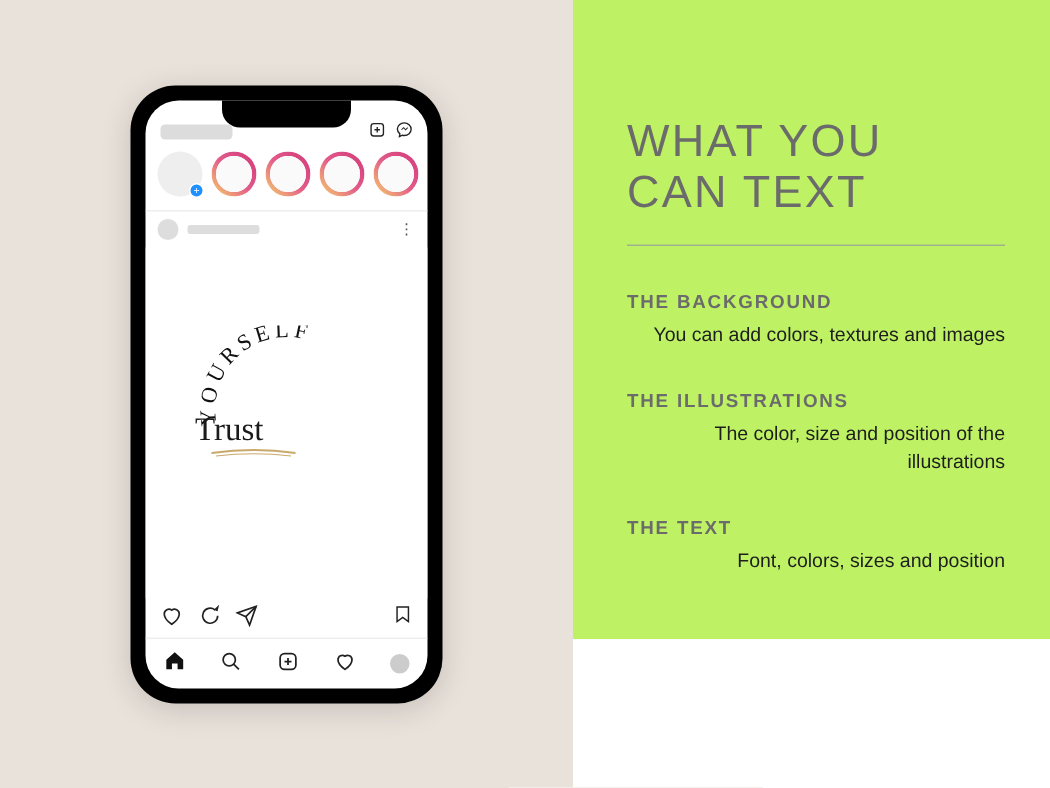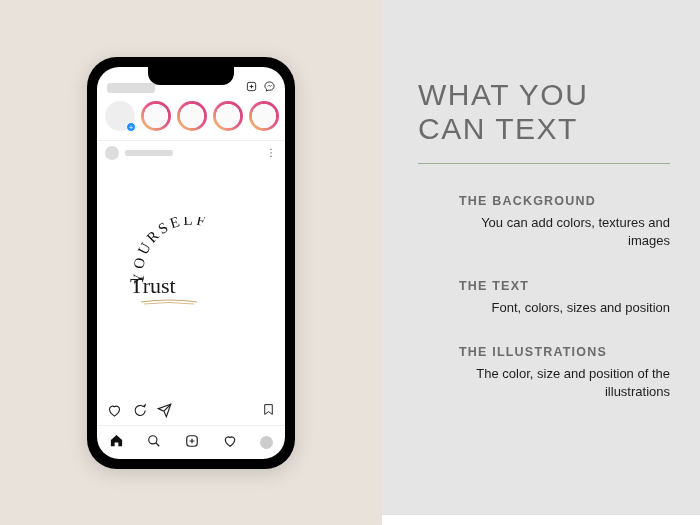--- a/index.html
+++ b/index.html
@@ -14,22 +14,22 @@
     width: 382px;
     height: 525px;
     background: #e9e2db;
     display: flex;
     align-items: center;
     justify-content: center;
     position: relative;
   }
   .right-panel {
     width: 318px;
-    height: 515px;
-    background: #e5e5e5;
+    height: 426px;
+    background: #bef264;
     padding: 78px 30px 30px 36px;
   }
   .phone {
     width: 208px;
     height: 412px;
     background: #000;
     border-radius: 30px;
     padding: 10px;
     position: relative;
     box-shadow: 0 4px 20px rgba(0,0,0,0.15);
@@ -135,21 +135,21 @@
     letter-spacing: 1.5px;
     color: #6b6b6b;
     line-height: 1.12;
     margin-bottom: 18px;
   }
   .hr {
     border: none;
     border-top: 1px solid #9fb290;
     margin-bottom: 30px;
   }
-  .section { margin-bottom: 28px; margin-left: 41px; }
+  .section { margin-bottom: 28px; }
   .sect-title {
     font-size: 12.5px;
     font-weight: 700;
     letter-spacing: 1.2px;
     color: #6b6b6b;
     margin-bottom: 6px;
   }
   .sect-body {
     font-size: 13px;
     color: #1e1e1e;
@@ -278,21 +278,21 @@
     <span>CAN TEXT</span>
   </h1>
   <hr class="hr">
 
   <div class="section">
     <div class="sect-title">THE BACKGROUND</div>
     <div class="sect-body">You can add colors, textures and images</div>
   </div>
 
   <div class="section">
+    <div class="sect-title">THE ILLUSTRATIONS</div>
+    <div class="sect-body">The color, size and position of the illustrations</div>
+  </div>
+
+  <div class="section">
     <div class="sect-title">THE TEXT</div>
     <div class="sect-body">Font, colors, sizes and position</div>
   </div>
-
-  <div class="section">
-    <div class="sect-title">THE ILLUSTRATIONS</div>
-    <div class="sect-body">The color, size and position of the illustrations</div>
-  </div>
 </div>
 
 </body></html>

